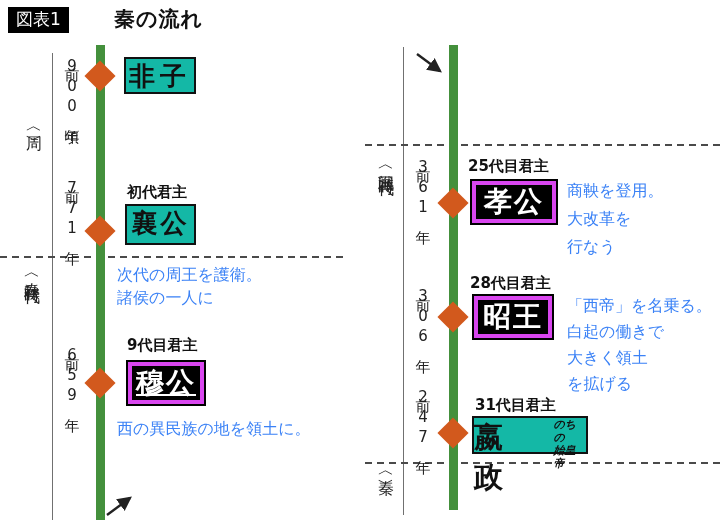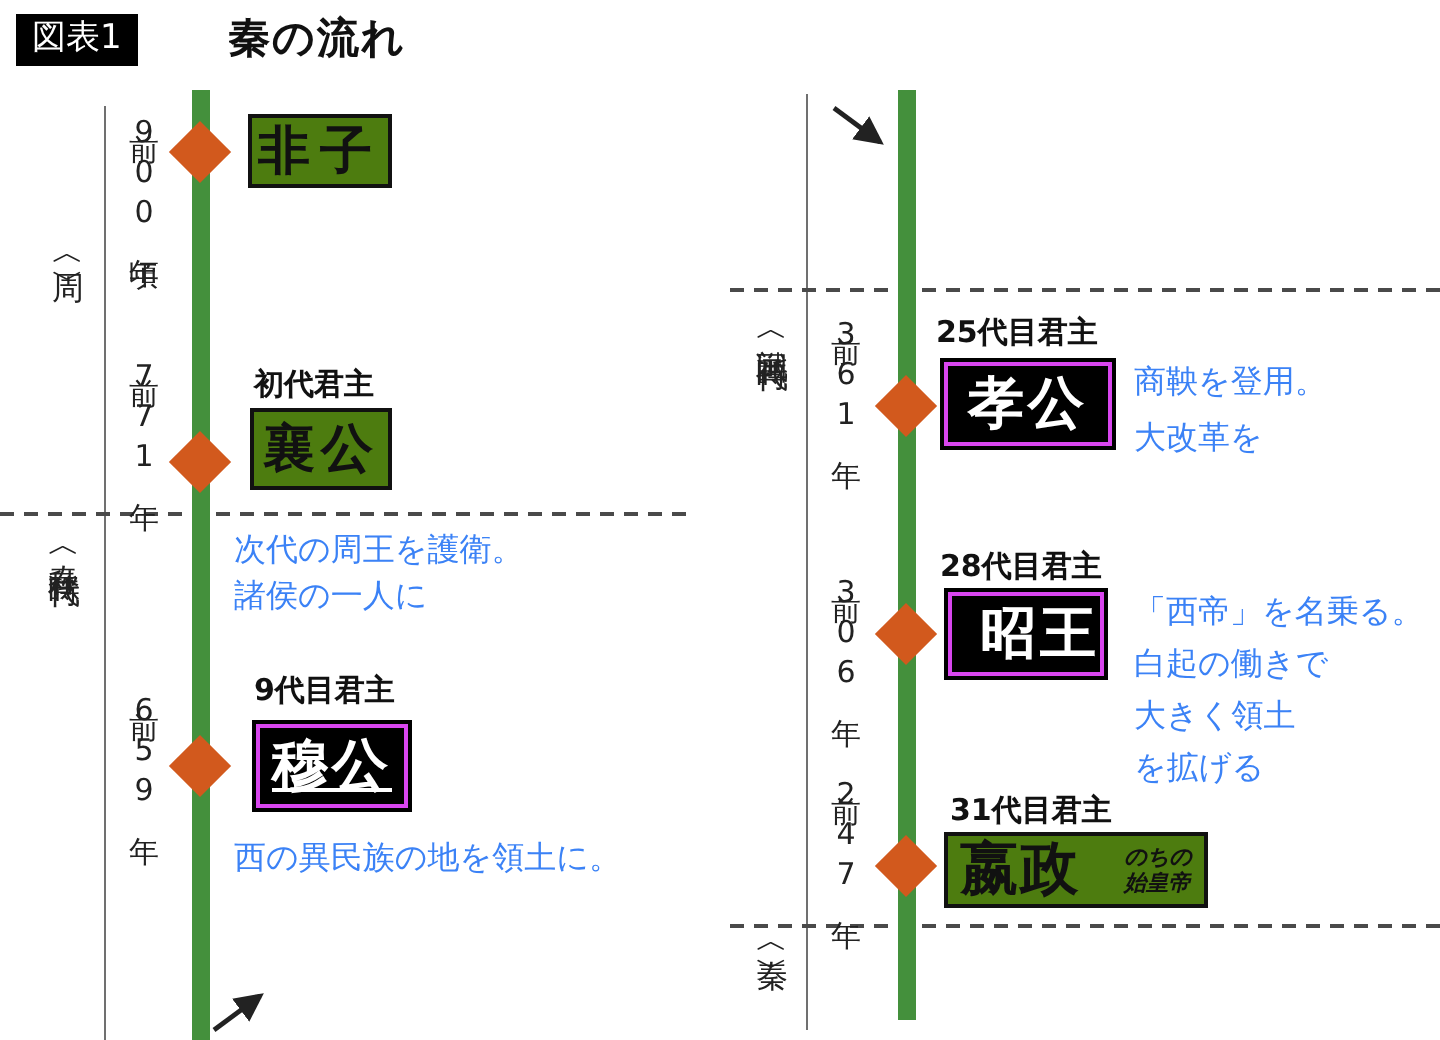--- a/index.html
+++ b/index.html
@@ -32,32 +32,32 @@
              transform:rotate(45deg); z-index:4; }
 
   
   .date { position:absolute; writing-mode:vertical-rl; text-orientation:upright;
           font-size:15px; color:#222; letter-spacing:2px; z-index:2; }
   .era  { position:absolute; writing-mode:vertical-rl; text-orientation:mixed;
           font-size:16px; color:#222; letter-spacing:2px; z-index:2; }
 
   
   .ruler-label { position:absolute; font-size:15px; font-weight:bold; color:#111; z-index:5; }
-  .name-box { position:absolute; border:2px solid #111; background:#4d7c0f; color:#111;
-              display:flex; align-items:center; justify-content:center;
+  .name-box { position:absolute; border:2px solid #111; background:#14b8a6; color:#111;
+              display:flex; align-items:flex-start; justify-content:center;
               font-weight:bold; z-index:5; box-sizing:border-box; }
-  .name-box-black { position:absolute; background:#000; color:#fff; border:2px solid #d946ef;
+  .name-box-black { position:absolute; background:#000; color:#fff; border:4px solid #d946ef;
               outline:2px solid #000; display:flex; align-items:center; justify-content:center;
               font-weight:bold; z-index:5; box-sizing:border-box; }
   .nb-hishi { left:124px; top:57px;  width:72px; height:37px; font-size:26px; letter-spacing:5px; }
   .nb-xiang { left:125px; top:204px; width:71px; height:41px; font-size:26px; letter-spacing:3px; }
   .nb-mu    { left:128px; top:362px; width:76px; height:42px; font-size:28px; letter-spacing:2px;text-decoration:underline; }
   .nb-xiao  { left:472px; top:181px; width:84px; height:42px; font-size:28px; letter-spacing:2px; }
-  .nb-zhao  { left:474px; top:296px; width:78px; height:42px; font-size:28px; letter-spacing:2px;justify-content:flex-end; }
-  .nb-ying  { left:472px; top:416px; width:132px; height:38px; font-size:29px; letter-spacing:1px; gap:22px; }
+  .nb-zhao  { left:474px; top:296px; width:78px; height:42px; font-size:28px; letter-spacing:2px; }
+  .nb-ying  { left:472px; top:416px; width:116px; height:38px; font-size:29px; letter-spacing:1px; gap:22px; }
   .nb-ying .note { display:flex; flex-direction:column; font-size:11px; line-height:13px;
                    letter-spacing:0; font-weight:bold;font-style:italic; }
 
   
   .desc { position:absolute; font-size:16px; color:#3b82f6; line-height:23px; z-index:5; white-space:nowrap; }
   .desc-xiao { line-height:28px; }
   .desc-zhao { line-height:26px; }
 
   .arrow { position:absolute; z-index:6; }
 </style>
@@ -117,20 +117,21 @@
     <div>西の異民族の地を領土に。</div>
   </div>
 
   <div class="ruler-label" style="left:468px;top:157px;">25代目君主</div>
   <div class="name-box-black nb-xiao">
     <span>孝公</span>
   </div>
   <div class="desc desc-xiao" style="left:567px;top:177px;">
     <div>商鞅を登用。</div>
     <div>大改革を</div>
+    <div>行なう</div>
   </div>
 
   <div class="ruler-label" style="left:470px;top:274px;">28代目君主</div>
   <div class="name-box-black nb-zhao">
     <span>昭王</span>
   </div>
   <div class="desc desc-zhao" style="left:567px;top:293px;">
     <div>「西帝」を名乗る。</div>
     <div>白起の働きで</div>
     <div>大きく領土</div>

